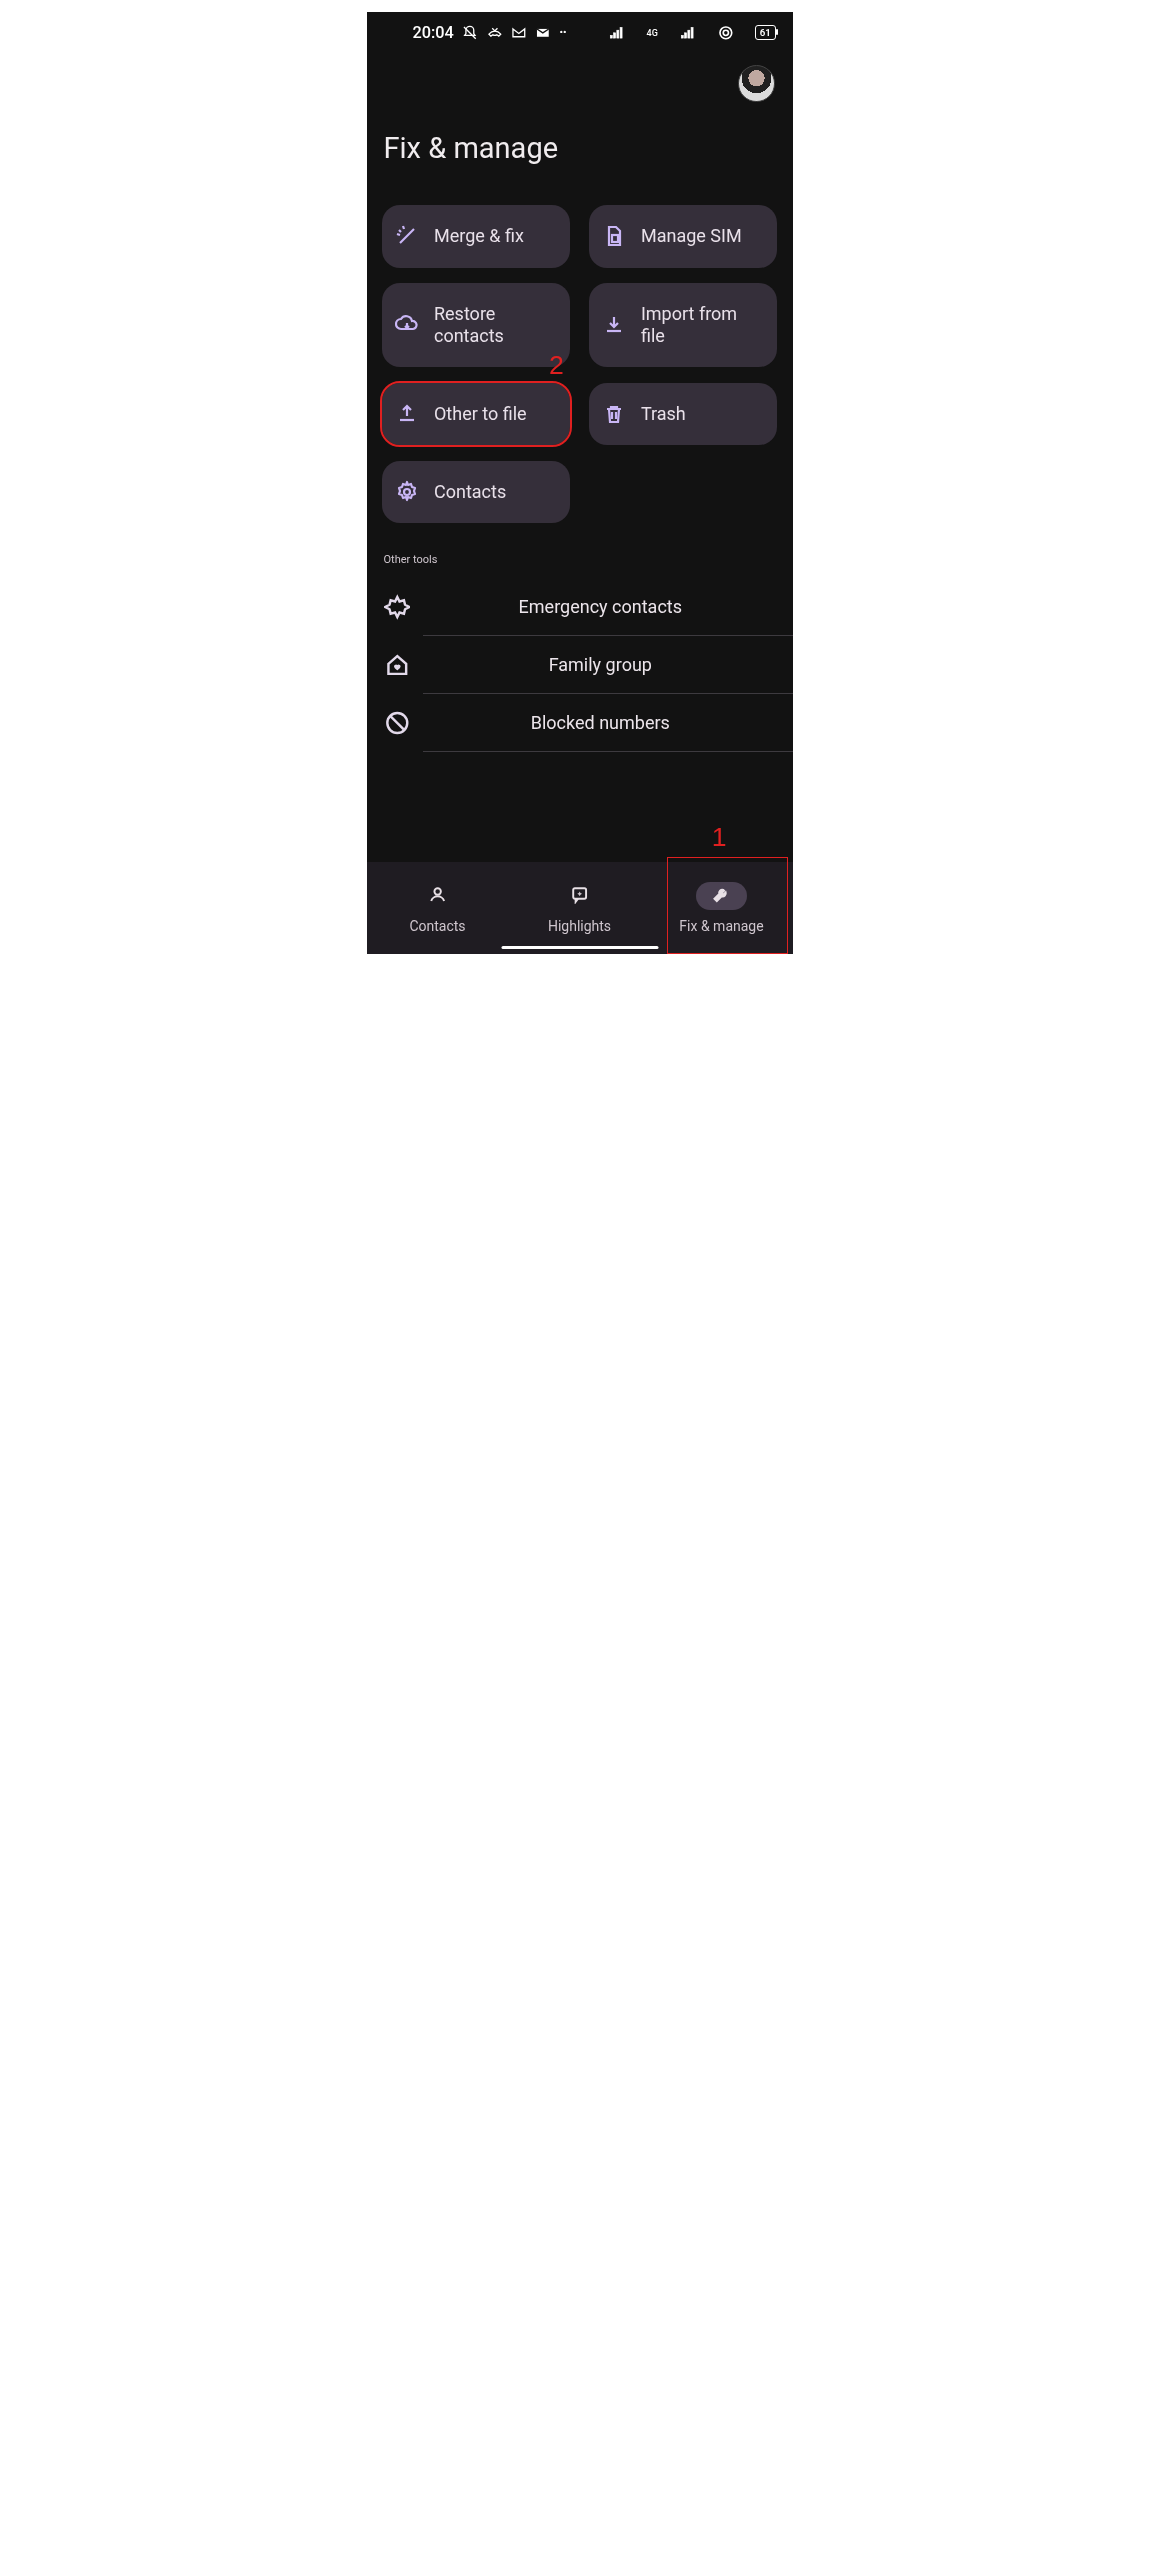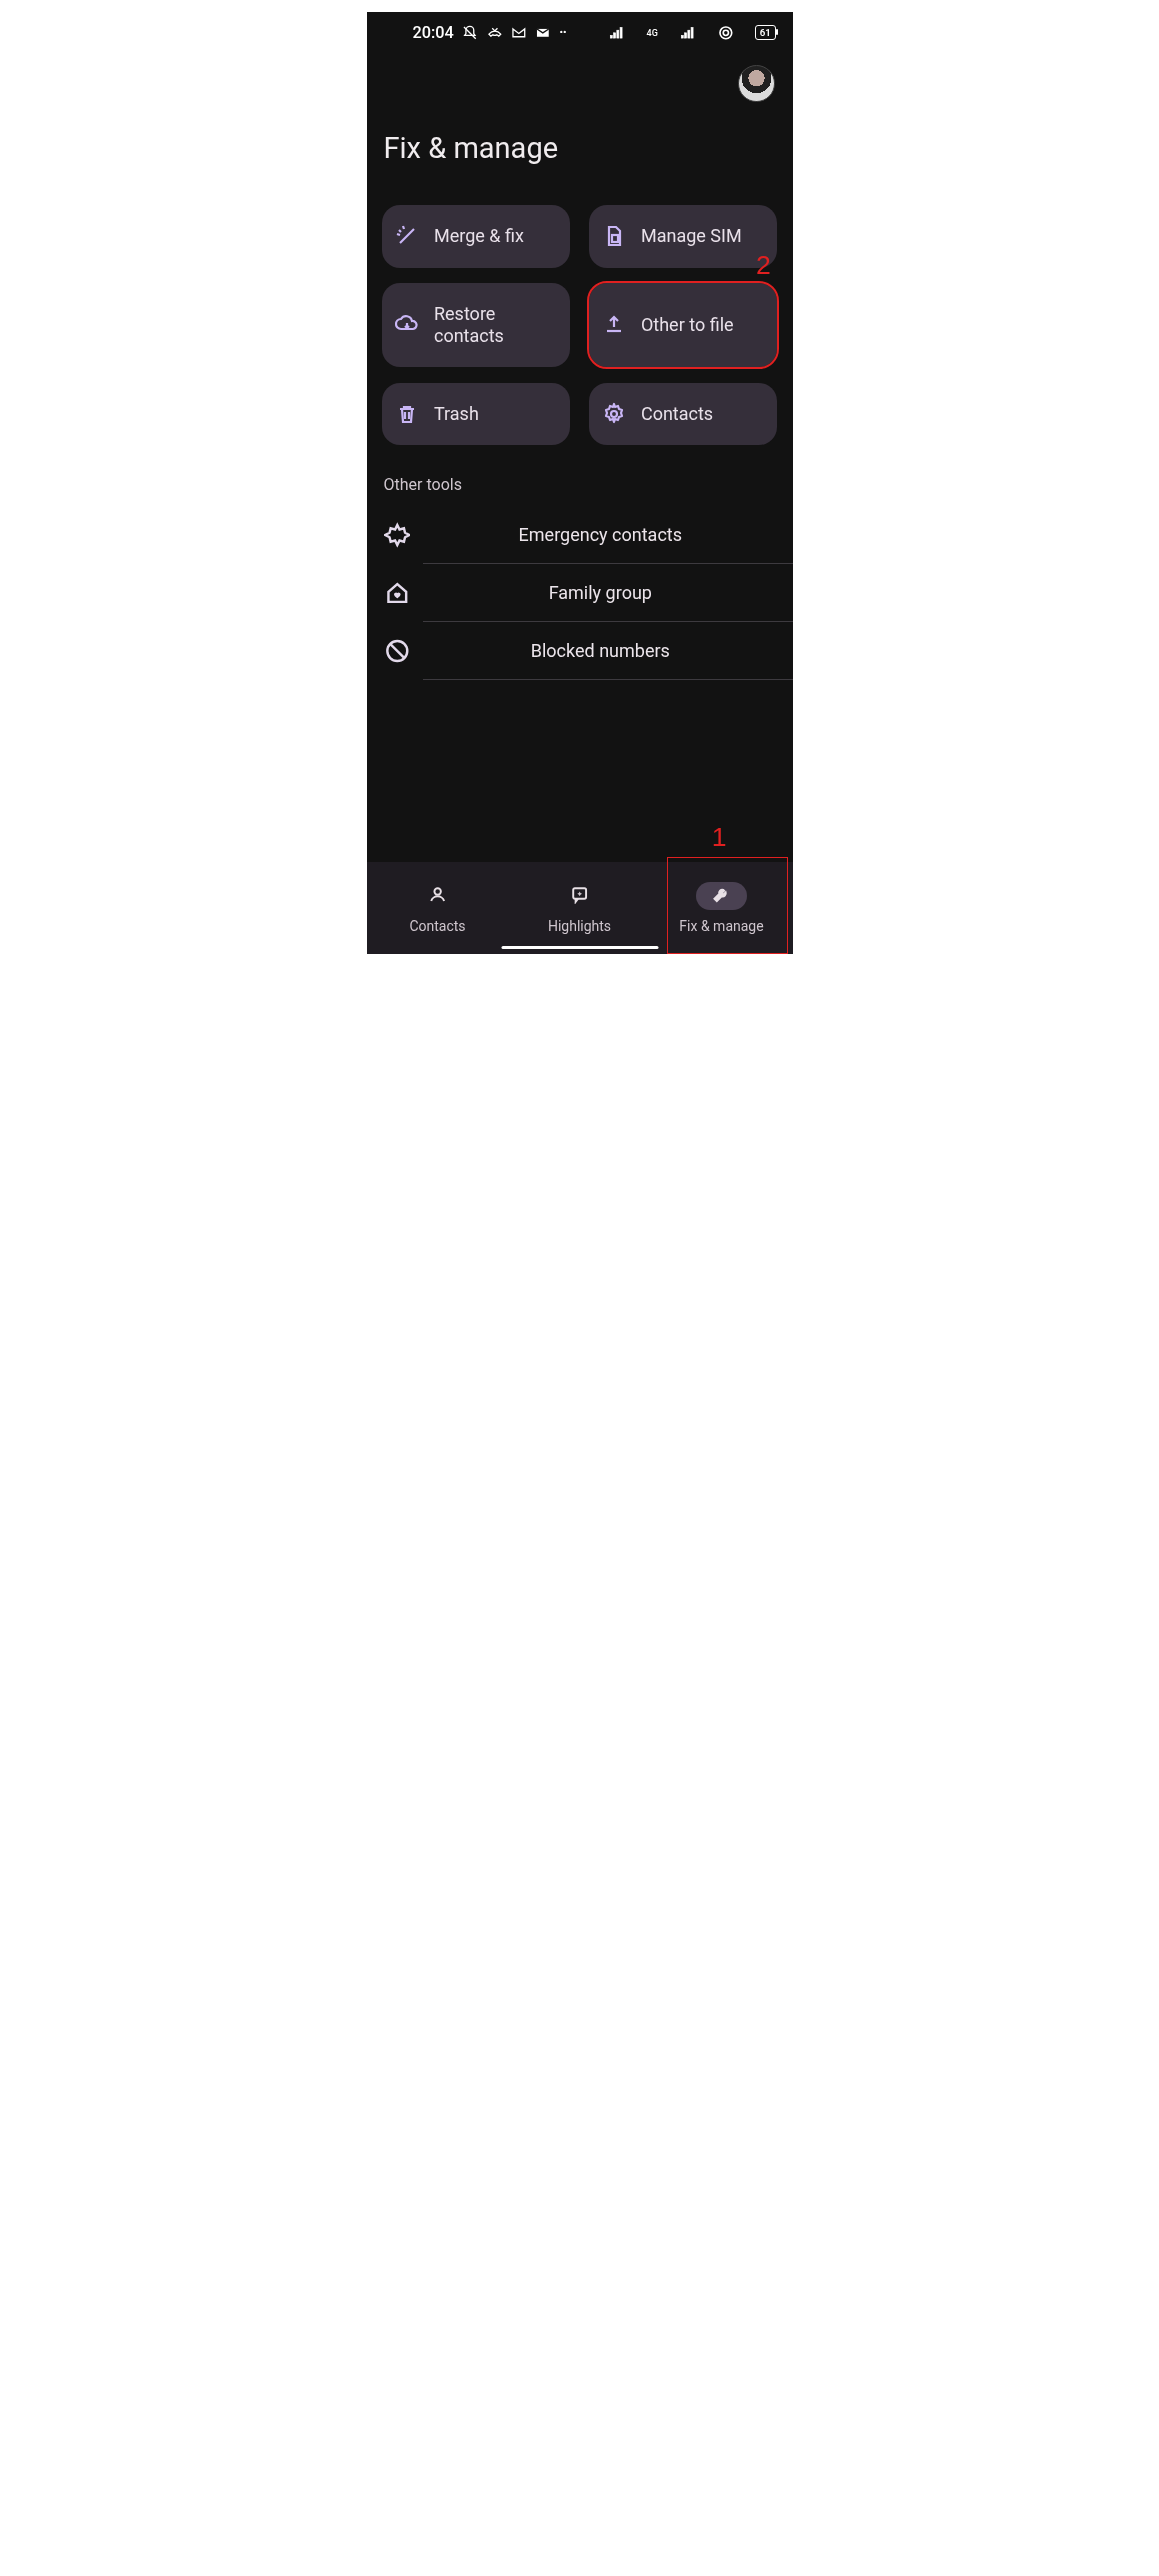--- a/index.html
+++ b/index.html
@@ -61,21 +61,21 @@
   }
   .tile .ico { width: 24px; height: 24px; flex: 0 0 24px; display:flex; align-items:center; justify-content:center; }
   .tile .ico svg { width: 100%; height: 100%; stroke: #c9b6f5; fill: none; stroke-width: 2.2; }
   .tile-label { font-size: 18px; font-weight: 400; line-height: 1.25; }
   .tile.highlighted { outline: 2.4px solid #e02020; outline-offset: 0; }
   .anno {
     position: absolute; color: #e02020; font-weight: 400; font-size: 26.6px; font-family: Arial, sans-serif;
   }
   .anno-2 { top: -33px; right: 6px; }
   .section-title {
-    color: #cfc6ce; font-size: 16px; font-weight: 400; padding: 30px 17px 12px 17px;
+    color: #cfc6ce; font-size: 11px; font-weight: 400; padding: 30px 17px 12px 17px;
   }
   .list { padding: 0 0 0 17px; }
   .list-item {
     display: flex; align-items: center; gap: 18px;
     padding: 18px 18px 18px 3.6px;
     border-bottom: 0.6px solid #3d3a3f;
     margin-left: 39px;
     position: relative;
     justify-content: center;
   }
@@ -206,20 +206,29 @@
     </div>
     <div class="tile">
       <span class="ico">
         <svg viewBox="0 0 24 24">
             <path d="M6 16a5 5 0 010-10 6 6 0 0111 2 4 4 0 011 8H6z"></path>
             <path d="M12 10v5m-2-2l2 2 2-2"></path>
           </svg>
       </span>
       <span class="tile-label">Restore contacts</span>
     </div>
+    <div class="tile">
+      <span class="ico">
+        <svg viewBox="0 0 24 24">
+            <path d="M12 4v10m-4-4l4 4 4-4"></path>
+            <path d="M5 18h14"></path>
+          </svg>
+      </span>
+      <span class="tile-label">Import from file</span>
+    </div>
     <div class="tile highlighted">
       <span class="anno anno-2">2</span>
       <span class="ico">
         <svg viewBox="0 0 24 24">
             <path d="M12 14V4m-4 4l4-4 4 4"></path>
             <path d="M5 18h14"></path>
           </svg>
       </span>
       <span class="tile-label">Other to file</span>
     </div>

